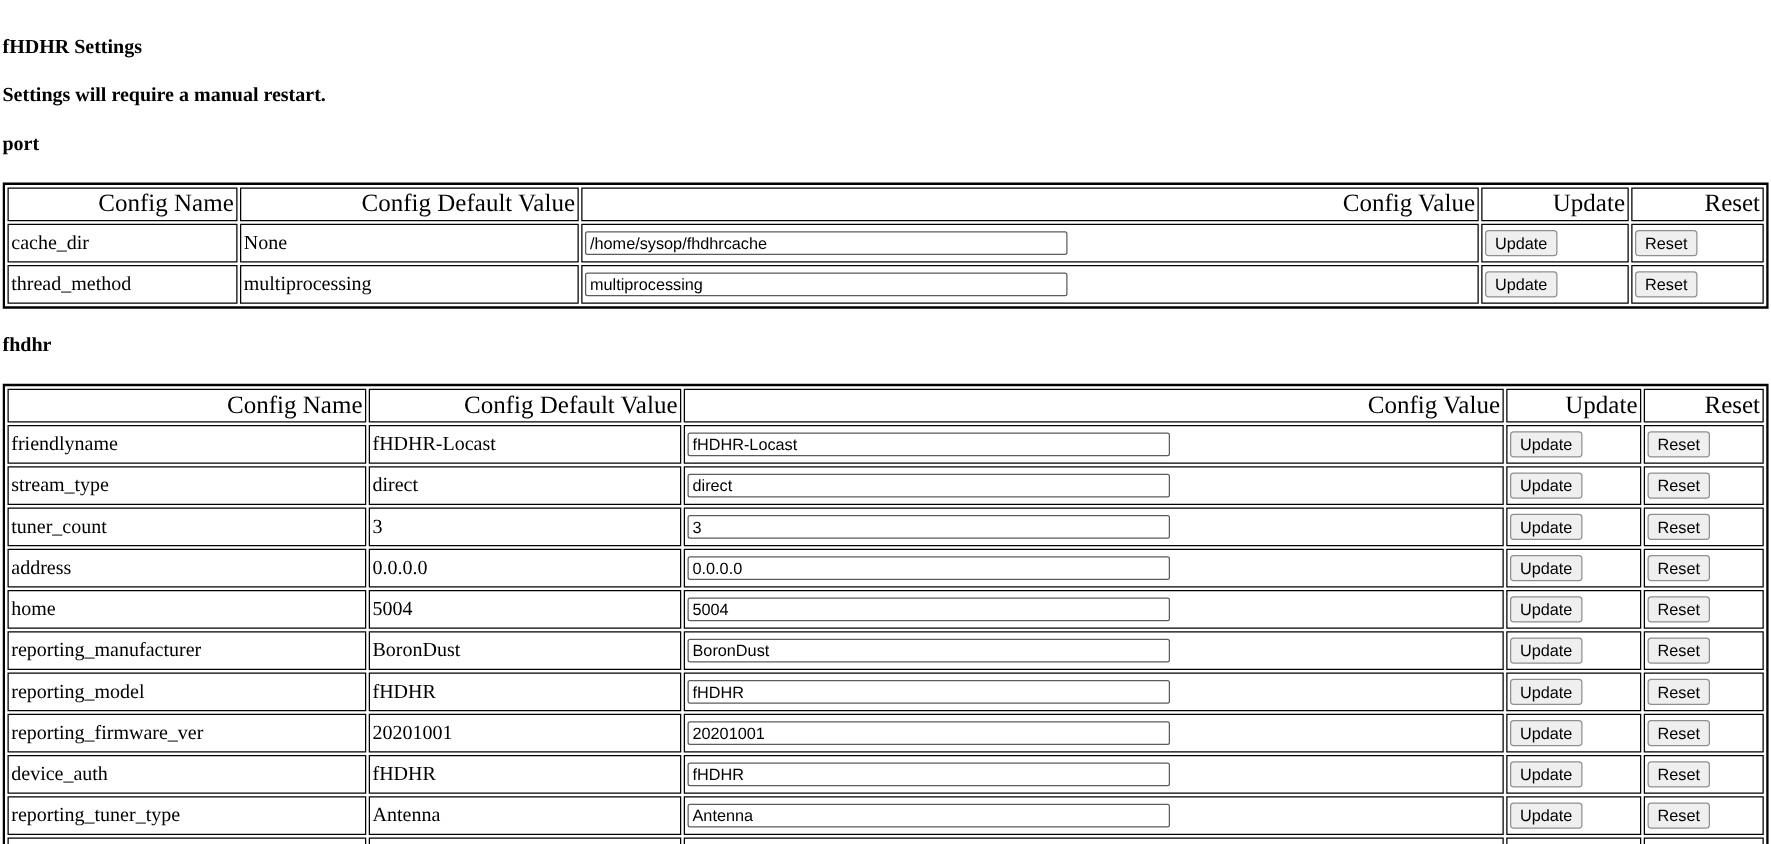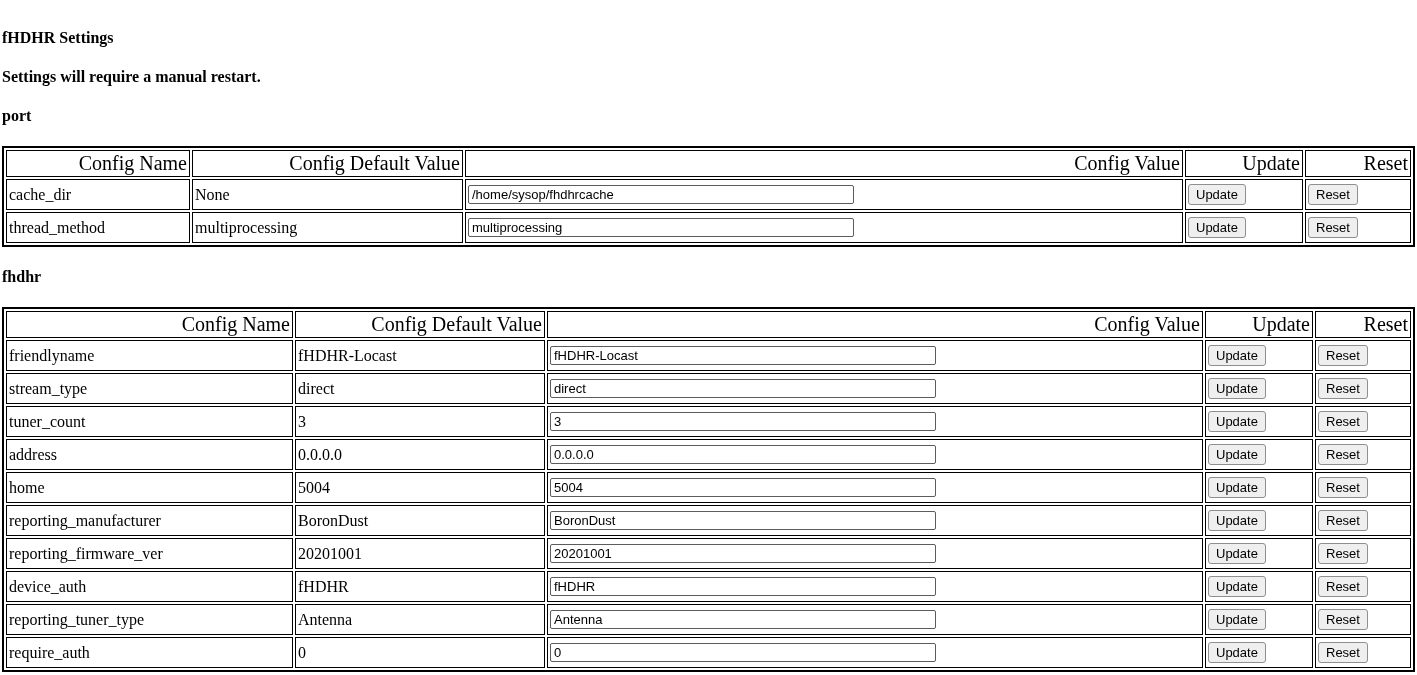--- a/index.html
+++ b/index.html
@@ -236,20 +236,33 @@
       <input type="text" class="val-input" value="BoronDust" style="">
     </td>
     <td>
       <button class="btn">Update</button>
     </td>
     <td>
       <button class="btn">Reset</button>
     </td>
   </tr>
 
+  <tr>
+    <td>reporting_model</td>
+    <td>fHDHR</td>
+    <td>
+      <input type="text" class="val-input" value="fHDHR" style="">
+    </td>
+    <td>
+      <button class="btn">Update</button>
+    </td>
+    <td>
+      <button class="btn">Reset</button>
+    </td>
+  </tr>
 
   <tr>
     <td>reporting_firmware_ver</td>
     <td>20201001</td>
     <td>
       <input type="text" class="val-input" value="20201001" style="">
     </td>
     <td>
       <button class="btn">Update</button>
     </td>

